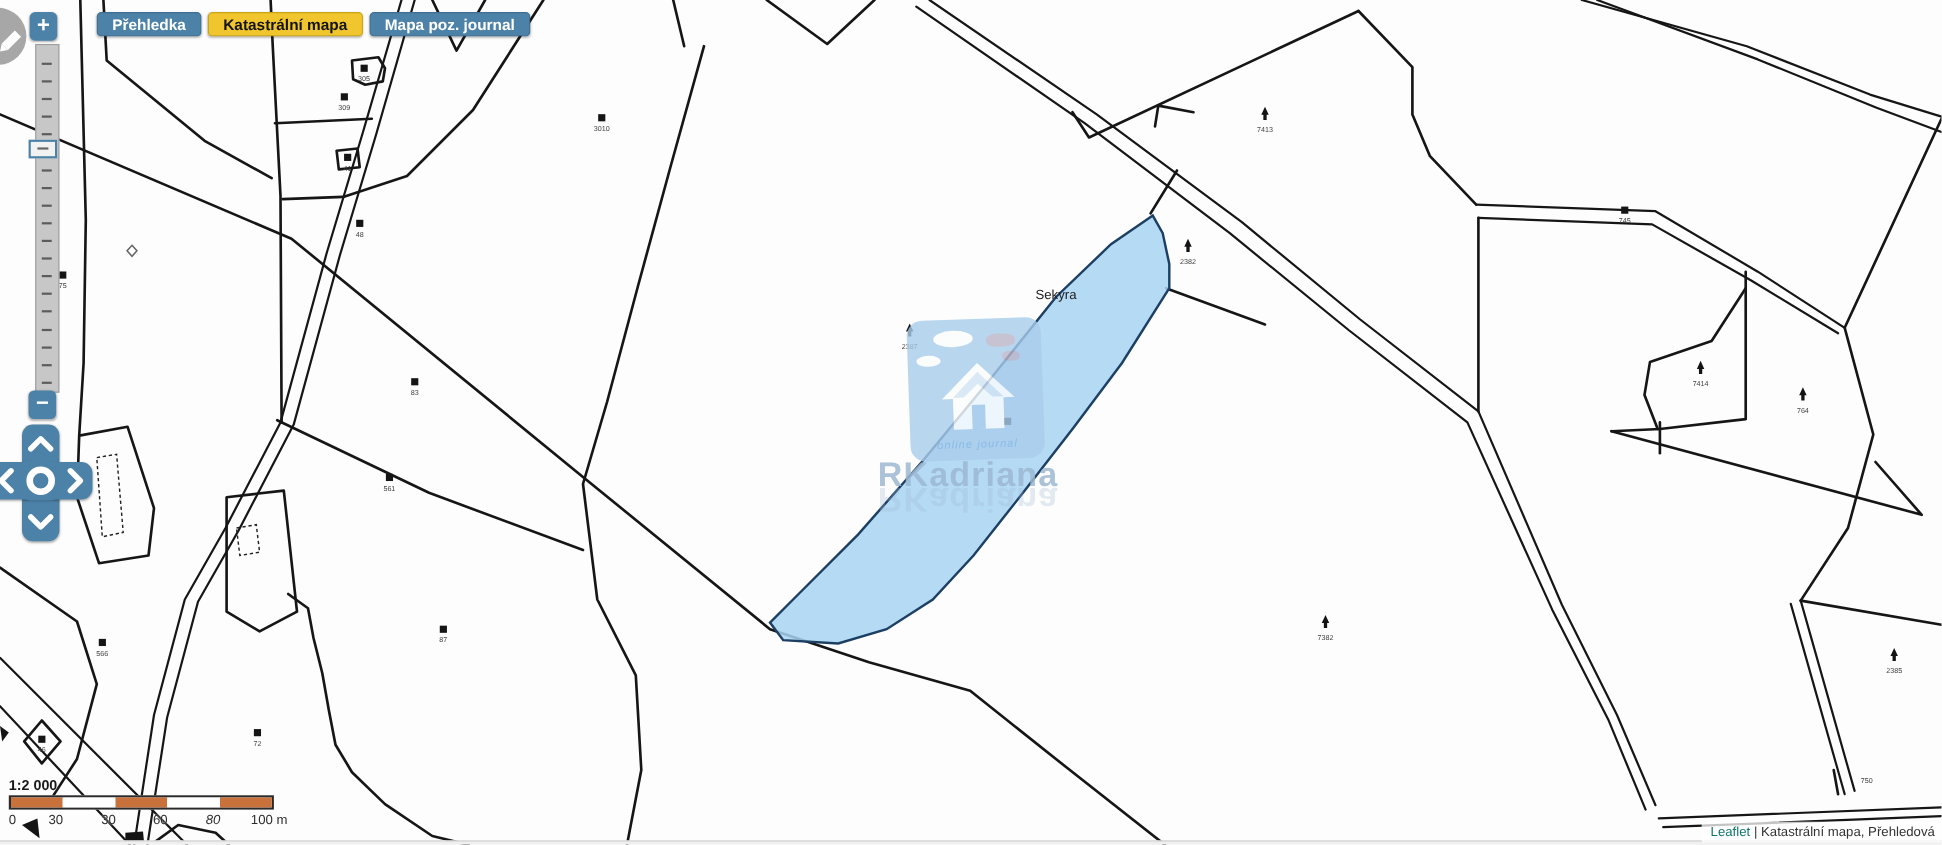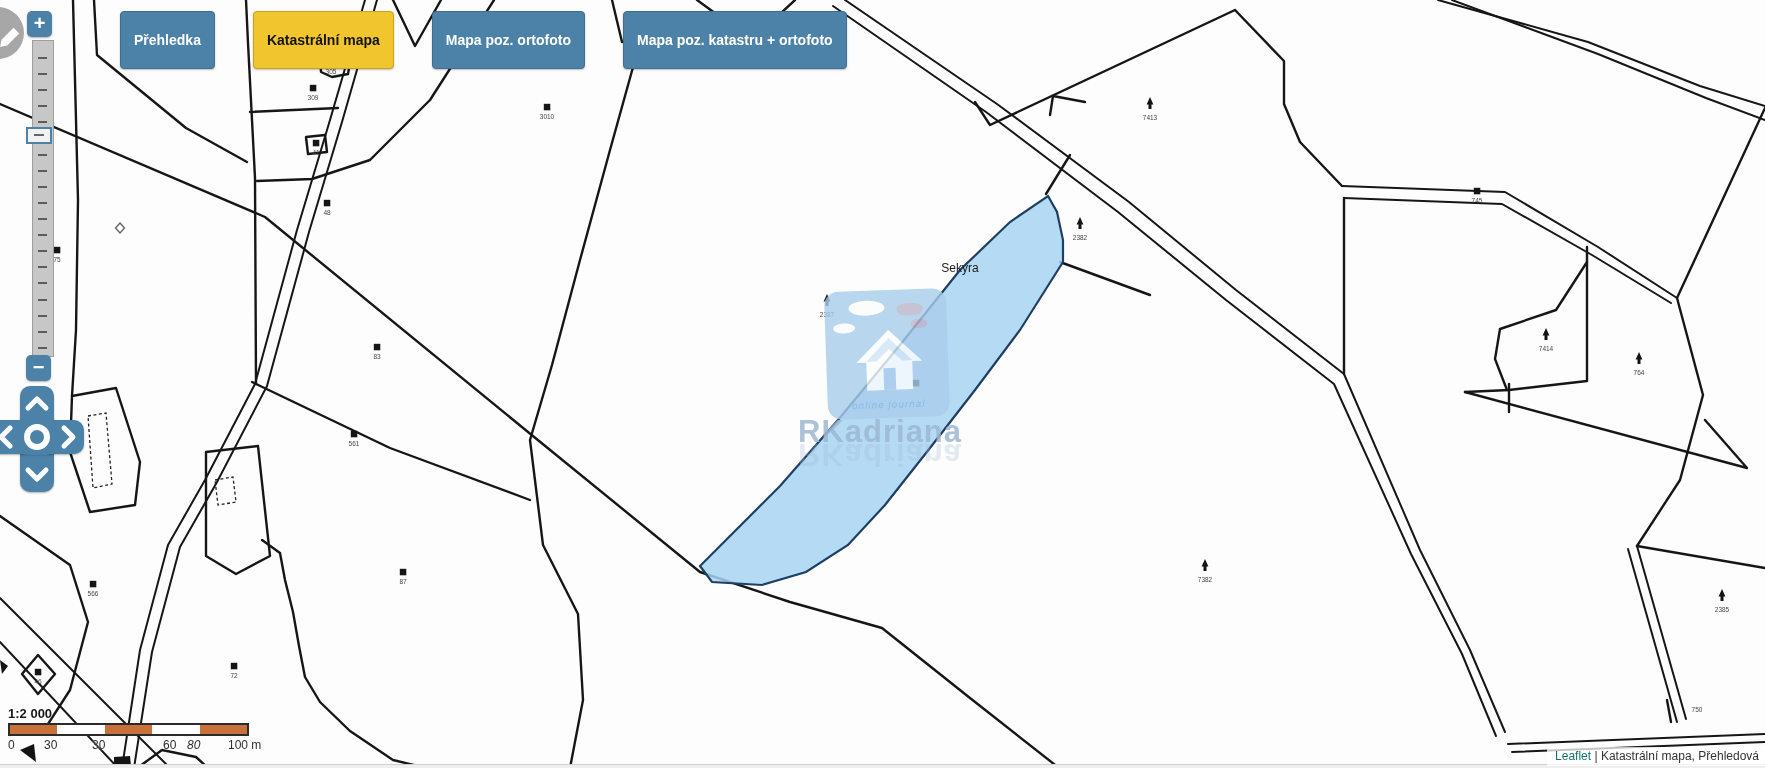--- a/index.html
+++ b/index.html
@@ -29,22 +29,22 @@
     font-size:10px;letter-spacing:1px;color:#7fb4e2;font-style:italic;
   }
   #wm-brand-wrap{position:absolute;left:798px;top:414px;z-index:2;width:200px;}
   #wm-brand{font-size:31px;font-weight:bold;color:#9db8d2;opacity:.85;letter-spacing:1px;}
   #wm-brand-refl{font-size:31px;font-weight:bold;color:#9db8d2;opacity:.28;letter-spacing:1px;
     transform:scaleY(-1);margin-top:-14px;}
   
   #tabbar{position:absolute;left:88px;top:11px;z-index:5;display:flex;gap:6px;}
   .tabbtn{
     background:#4d82a8;color:#fff;font-size:14px;font-weight:bold;
-    padding:20px 13px;border-radius:4px;border:1px solid #3e6e91;
-    box-shadow:0 1px 2px rgba(0,0,0,.25);white-space:nowrap;cursor:pointer;margin-left:32px;
+    padding:2px 13px;border-radius:4px;border:1px solid #3e6e91;
+    box-shadow:0 1px 2px rgba(0,0,0,.25);white-space:nowrap;cursor:pointer;
   }
   .tabbtn.active{background:#f0c52e;color:#131313;border-color:#c9a416;}
   
   #edit-tool{
     position:absolute;left:-28px;top:7px;width:52px;height:52px;border-radius:50%;
     background:#a3a3a3;opacity:.95;z-index:6;
   }
   
   #zoom-ctl{position:absolute;left:0;top:0;z-index:6;}
   #zoom-track{position:absolute;left:32px;top:40px;width:20px;height:315px;
@@ -206,22 +206,21 @@
   <div id="wm-tagline">online journal</div>
 </div>
 <div id="wm-brand-wrap">
   <div id="wm-brand">RKadriana</div>
   <div id="wm-brand-refl">RKadriana</div>
 </div>
 
 <div id="tabbar">
     <div class="tabbtn">Přehledka</div>
     <div class="tabbtn active">Katastrální mapa</div>
-    <div class="tabbtn">Mapa poz. ortofoto</div>
-    <div class="tabbtn">Mapa poz. katastru + ortofoto</div>
+    <div class="tabbtn">Mapa poz. journal</div>
   </div>
 
 <div id="edit-tool">
   <svg width="52" height="52">
     <g transform="rotate(-45 38 30)">
       <rect x="30" y="26" width="17" height="8" fill="#ffffff"></rect>
       <path d="M30,26 L24,30 L30,34 Z" fill="#ffffff"></path>
     </g>
   </svg>
 </div>
@@ -287,20 +286,20 @@
       <div style="background: rgb(201, 113, 58);"></div>
       <div style="background: rgb(255, 255, 255);"></div>
       <div style="background: rgb(201, 113, 58);"></div>
       <div style="background: rgb(255, 255, 255);"></div>
       <div style="background: rgb(201, 113, 58);"></div>
     </div>
   <div id="scale-nums">
       <span style="left: 0px;">0</span>
       <span style="left: 36px;">30</span>
       <span style="left: 84px;">30</span>
-      <span style="left: 131px; padding-left: 24px;">60</span>
+      <span style="left: 131px;">60</span>
       <span style="left: 179px; font-style: italic;">80</span>
       <span style="left: 220px;">100 m</span>
     </div>
 </div>
 
 <div id="bottom-strip"></div>
 <div id="attrib"><a>Leaflet</a><span> | Katastrální mapa, Přehledová</span></div>
 
 </body></html>

